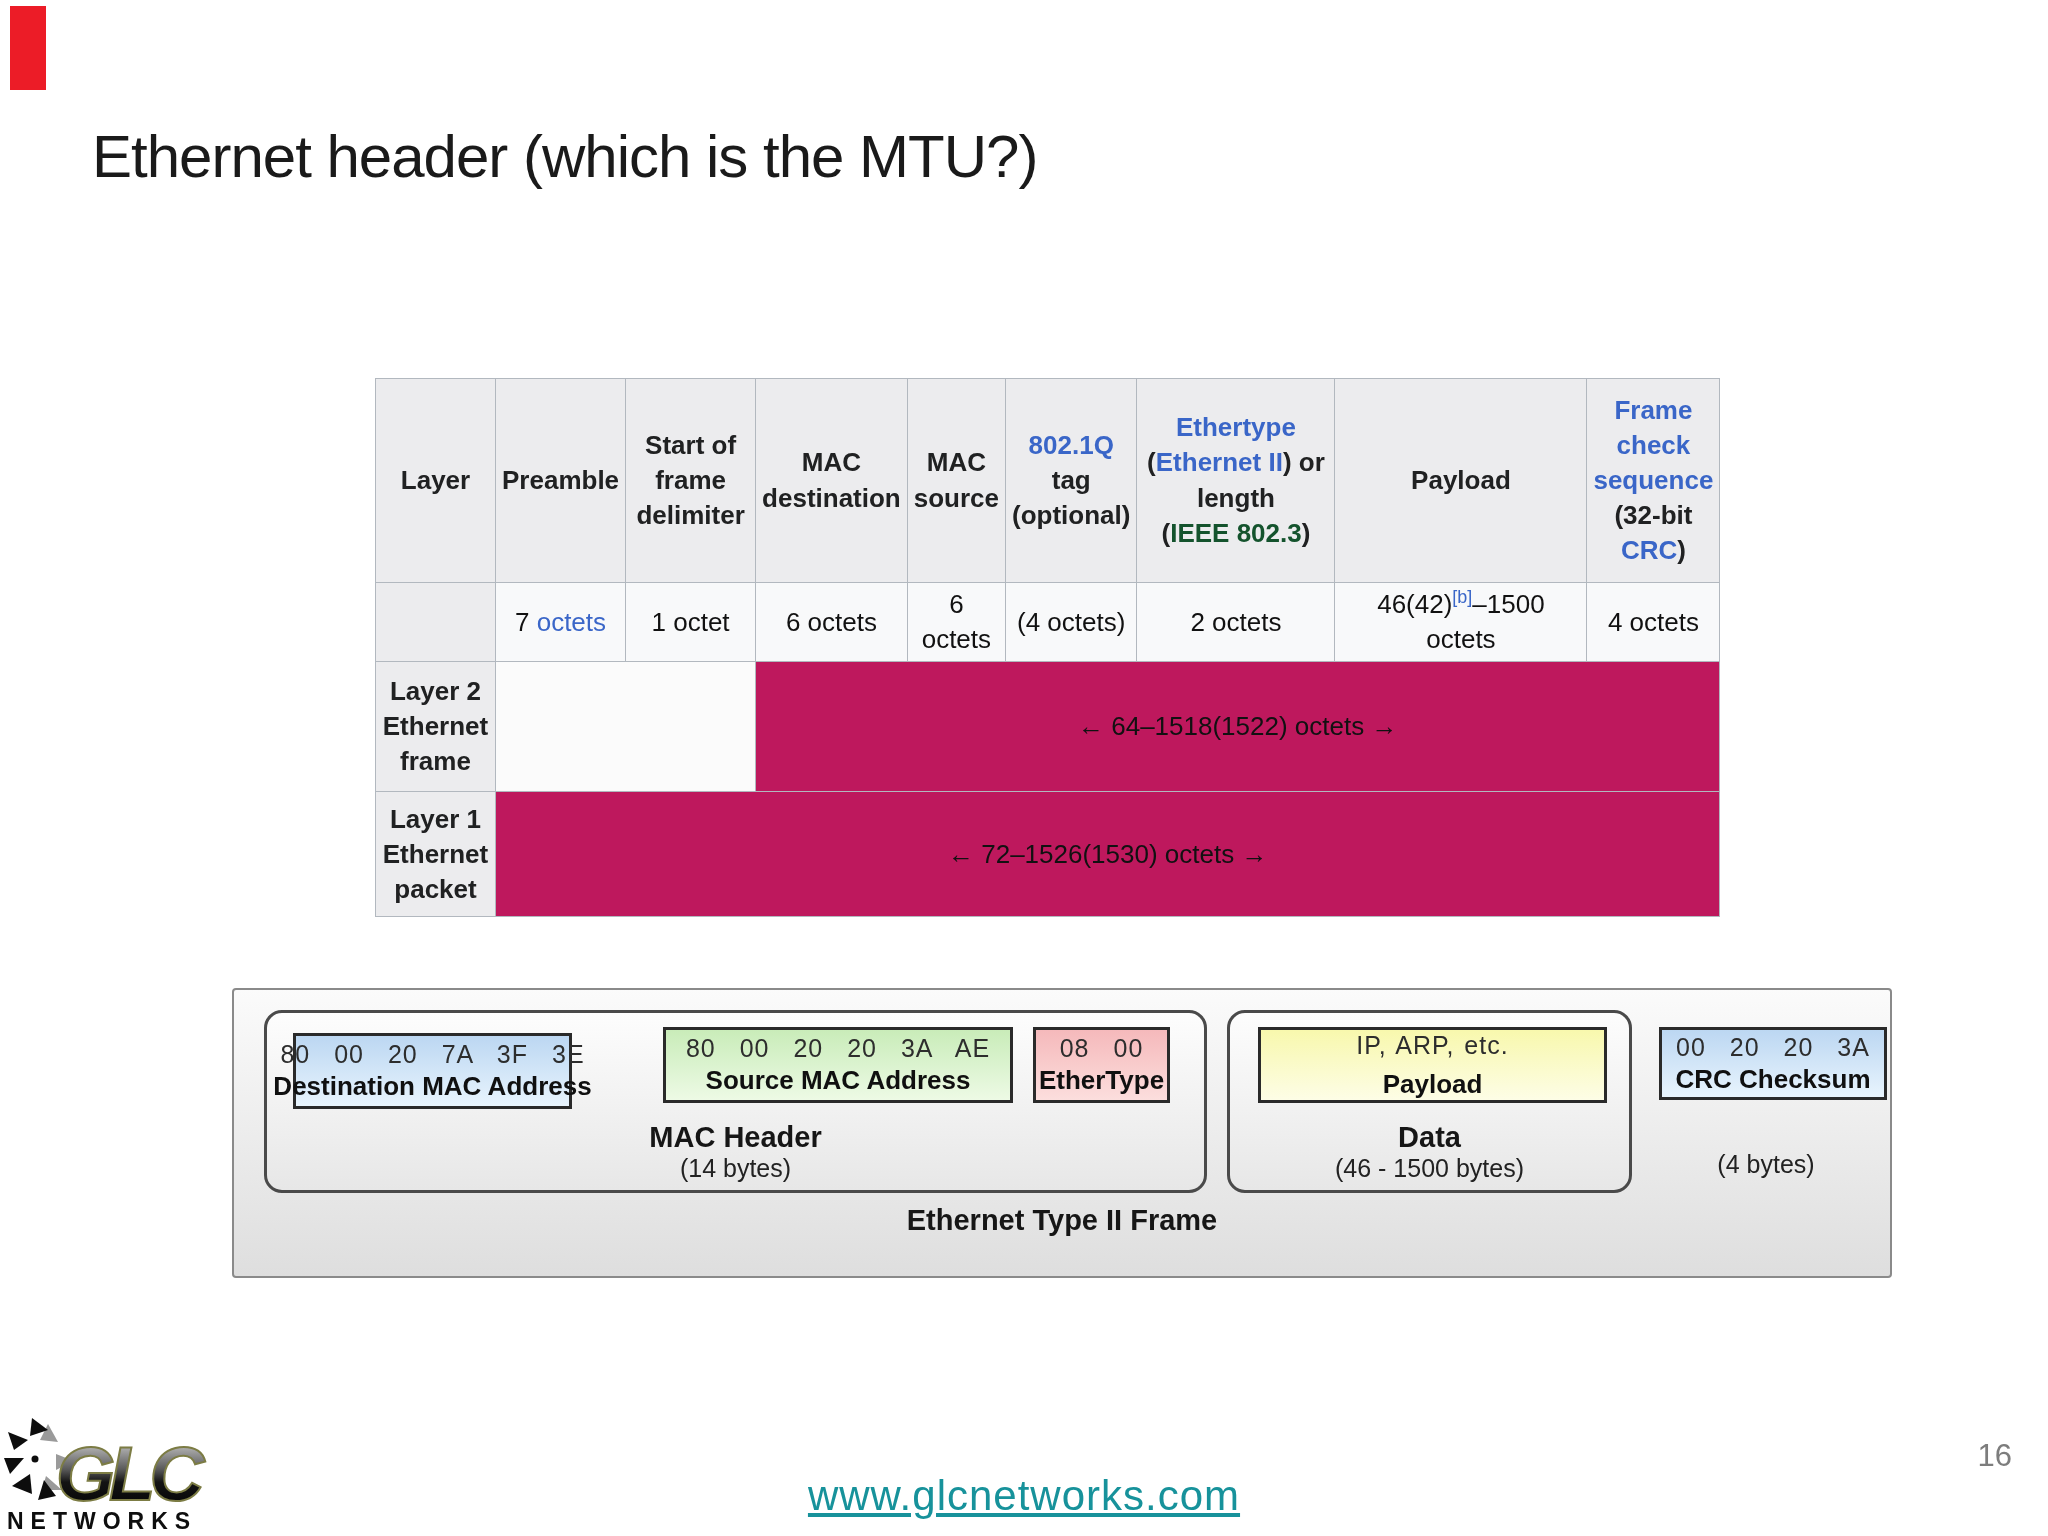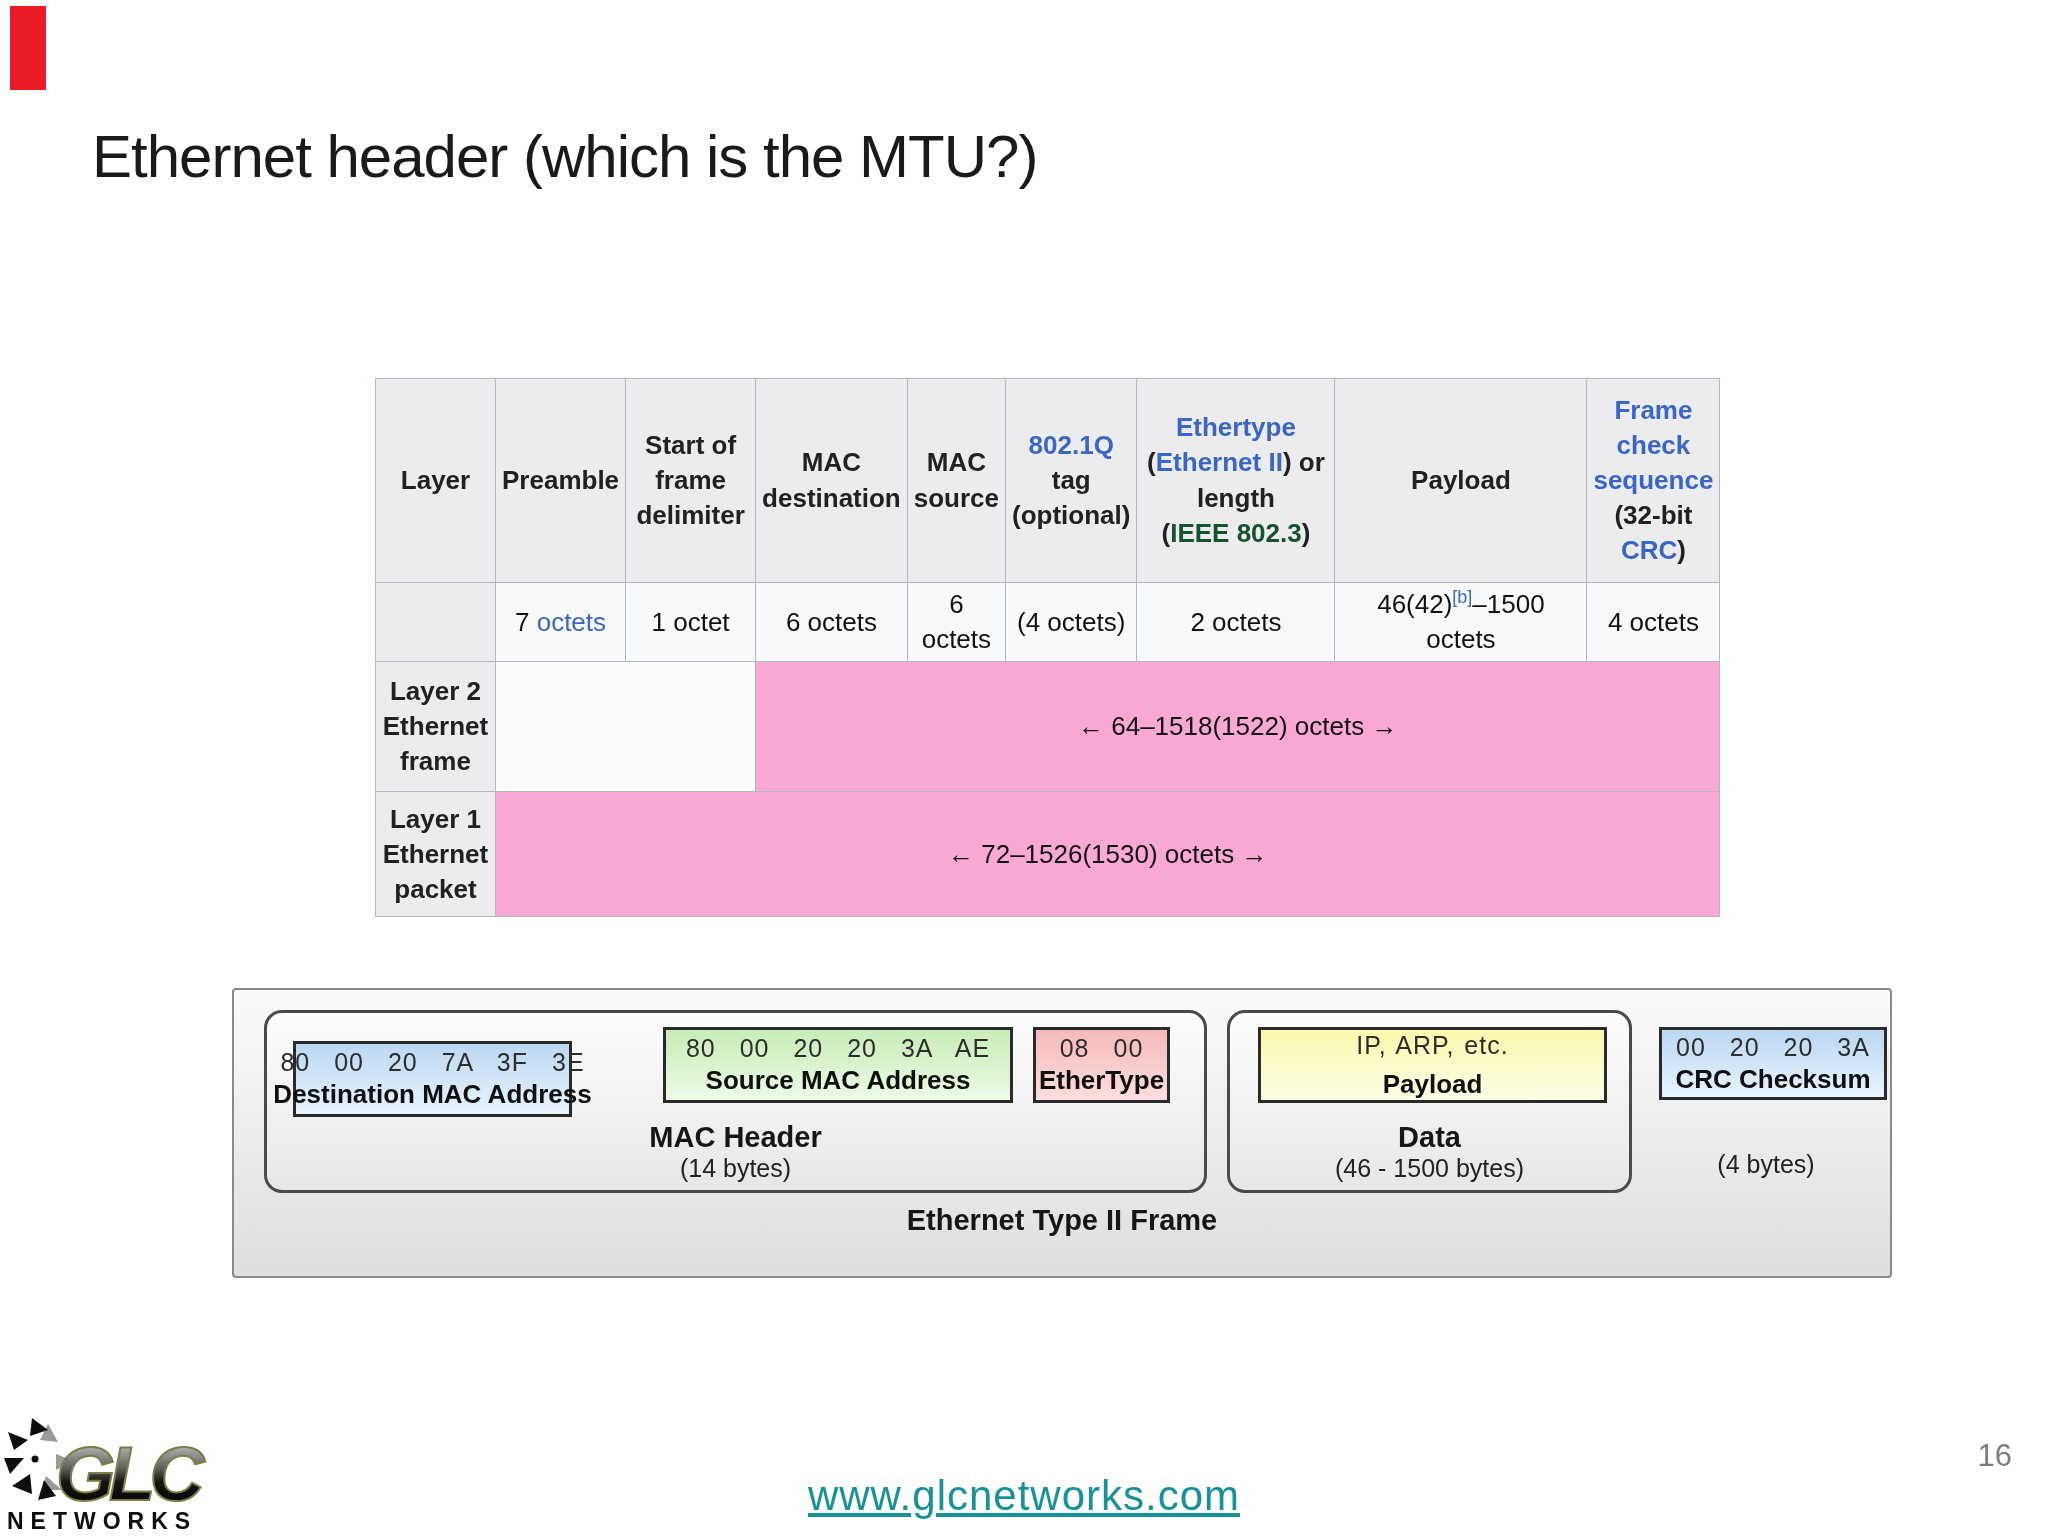--- a/index.html
+++ b/index.html
@@ -12,21 +12,21 @@
   .wtbl-wrap{position:absolute;left:375px;top:378px;}
   table.wtbl{border-collapse:collapse;table-layout:fixed;background:#f8f9fa;}
   table.wtbl td, table.wtbl th{border:1px solid #b2b8bf;text-align:center;vertical-align:middle;
         font-size:26px;line-height:1.35;padding:4px 6px;box-sizing:border-box;font-weight:normal;}
   table.wtbl th{background:#ececee;font-weight:bold;color:#202122;}
   tr.hdr-row{height:204px;}
   tr.oct-row{height:78px;}
   tr.l2-row{height:130px;}
   tr.l1-row{height:125px;}
   .shade{background:#ececee;}
-  .pink{background:#f9a8d4;}
+  .pink{background:#be185d;}
   .whitecell{background:#fbfbfb;}
   .lnk{color:#3a66c8;}
   .lnk2{color:#14532d;}
   sup.noteb{font-size:18px;vertical-align:super;line-height:0;}
 
   
   .diagram{position:absolute;left:232px;top:988px;width:1660px;height:290px;
            border:2px solid #8a8a8a;border-radius:4px;
            background:linear-gradient(#fbfbfb,#dedede);box-sizing:border-box;}
   .grp{position:absolute;border:3px solid #4a4a4a;border-radius:18px;
@@ -34,21 +34,21 @@
   .grp1{left:30px;top:20px;width:943px;height:183px;}
   .grp2{left:993px;top:20px;width:405px;height:183px;}
   .fbox{position:absolute;border:3px solid #2a2a2a;box-sizing:border-box;
         display:flex;flex-direction:column;align-items:center;justify-content:center;gap:2px;}
   .fbox .hex{font-size:25px;color:#2d2d2d;word-spacing:16px;letter-spacing:1px;white-space:nowrap;}
   .fbox .lbl{font-size:26px;font-weight:bold;color:#101010;white-space:nowrap;}
   .blue-bg{background:linear-gradient(#bcd7f2,#e8f4fd);}
   .green-bg{background:linear-gradient(#c9ecb9,#edfae5);}
   .red-bg{background:linear-gradient(#f5b9bb,#fcdedd);}
   .yellow-bg{background:linear-gradient(#f8f8ad,#fdfde6);gap:9px;}
-  .box-dest{left:26px;top:28px;width:279px;height:76px;}
+  .box-dest{left:26px;top:20px;width:279px;height:76px;}
   .box-src{left:396px;top:14px;width:350px;height:76px;}
   .box-eth{left:766px;top:14px;width:137px;height:76px;}
   .box-pay{left:28px;top:14px;width:349px;height:76px;}
   .box-crc{left:1418px;top:37px;width:228px;height:73px;margin-left:7px;}
   .grp-cap{position:absolute;left:0;right:0;top:100px;text-align:center;margin-top:8px;}
   .cap-t{font-size:29px;font-weight:bold;color:#161616;}
   .cap-s{font-size:25px;color:#222;}
   .crc-cap{position:absolute;left:1418px;width:228px;top:160px;text-align:center;font-size:25px;color:#222;}
   .frame-cap{position:absolute;left:0;right:0;top:214px;text-align:center;}
 

